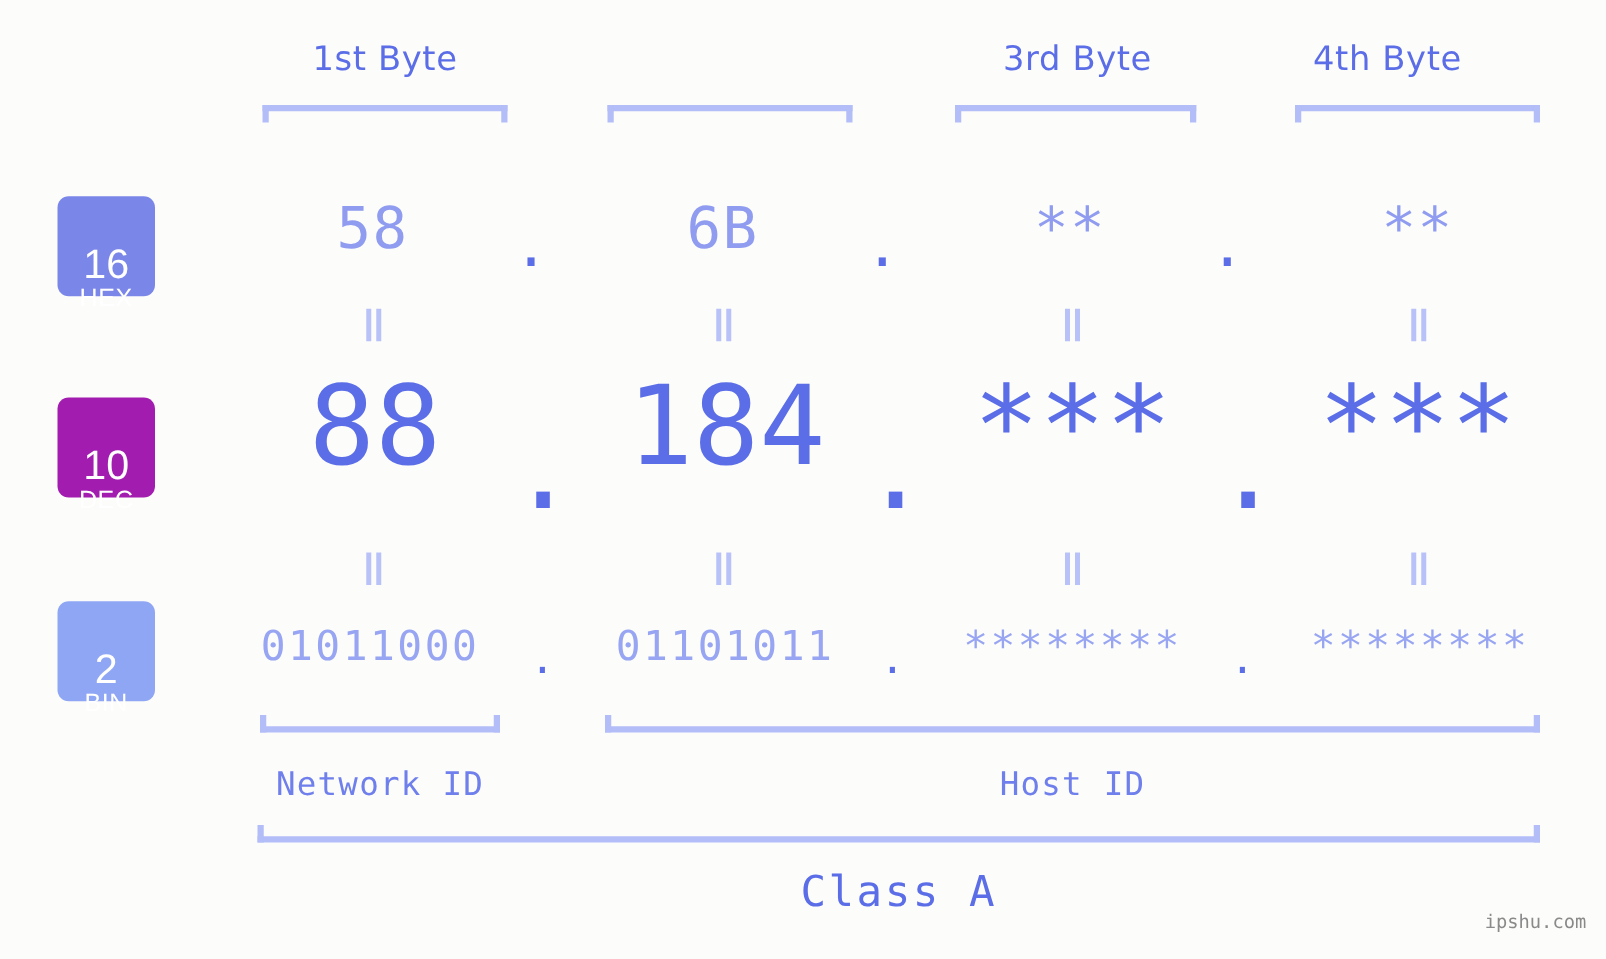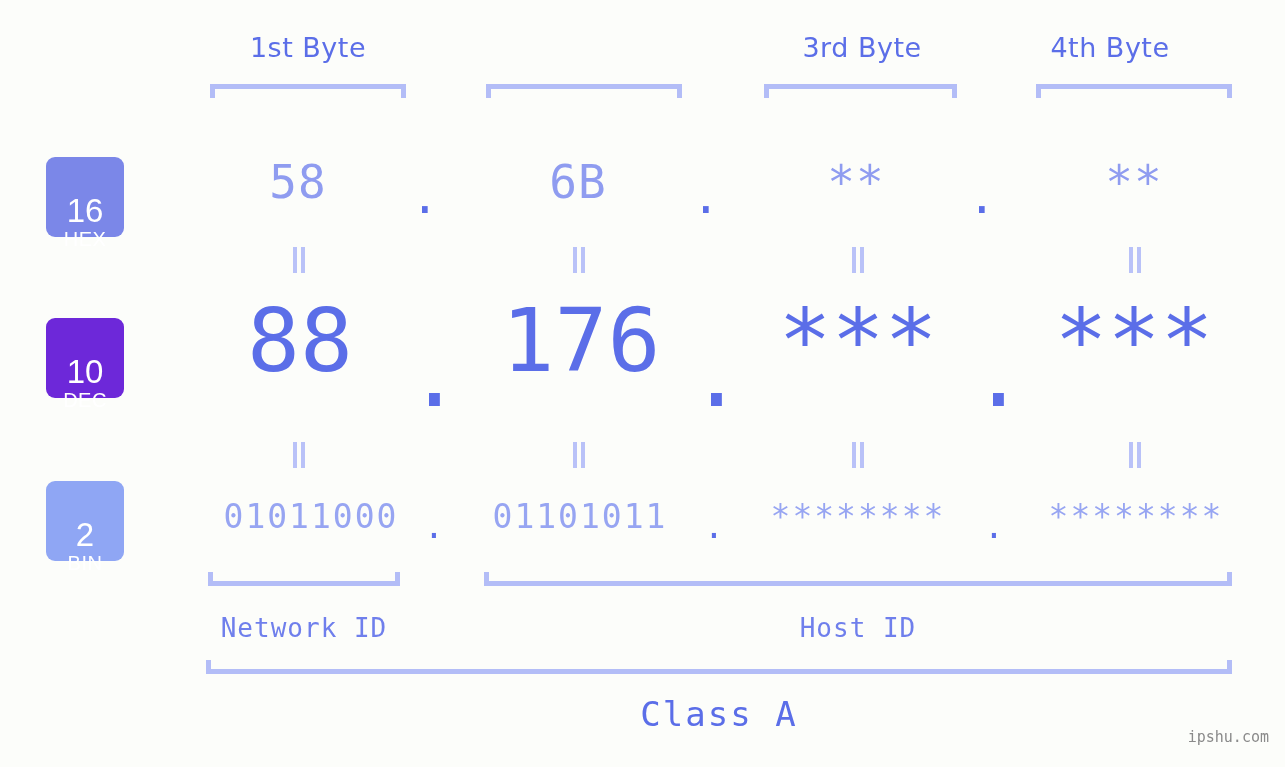--- a/index.html
+++ b/index.html
@@ -70,21 +70,21 @@
     font-family: Liberation Sans, sans-serif;
     margin-bottom: 2px;
     margin-top: 48px;
   }
   .base-badge .name {
     font-size: 20px;
     font-family: Liberation Sans, sans-serif;
     letter-spacing: 0.5px;
   }
   #badge-hex { top: 157px; background: #7b87e8; }
-  #badge-dec { top: 318px; background: #6d28d9; text-align: right; }
+  #badge-dec { top: 318px; background: #a21caf; text-align: right; }
   #badge-bin { top: 481px; background: #8fa6f4; }
 
   
   .cell {
     position: absolute;
     text-align: center;
     white-space: nowrap;
     font-family: "DejaVu Sans Mono", monospace;
   }
 
@@ -235,21 +235,21 @@
       <i></i>
     </div>
   <div class="eqbar" style="left:1128px; top:247px;">
       <i></i>
       <i></i>
     </div>
 
   <div class="row-dec">
     <div class="cell" style="left:202px; width:196px;">88</div>
     <div class="sep" style="left:408px;">.</div>
-    <div class="cell" style="left:483px; width:196px;">176</div>
+    <div class="cell" style="left:483px; width:196px;">184</div>
     <div class="sep" style="left:690px;">.</div>
     <div class="cell" style="left:760px; width:196px;">***</div>
     <div class="sep" style="left:972px;">.</div>
     <div class="cell" style="left:1036px; width:196px;">***</div>
   </div>
 
   <div class="eqbar" style="left:292px; top:442px;">
       <i></i>
       <i></i>
     </div>
@@ -260,21 +260,21 @@
   <div class="eqbar" style="left:851px; top:442px;">
       <i></i>
       <i></i>
     </div>
   <div class="eqbar" style="left:1128px; top:442px;">
       <i></i>
       <i></i>
     </div>
 
   <div class="row-bin">
-    <div class="cell" style="left:213px; width:196px;">01011000</div>
+    <div class="cell" style="left:198px; width:196px;">01011000</div>
     <div class="sep" style="left:424px;">.</div>
     <div class="cell" style="left:482px; width:196px;">01101011</div>
     <div class="sep" style="left:704px;">.</div>
     <div class="cell" style="left:760px; width:196px;">********</div>
     <div class="sep" style="left:984px;">.</div>
     <div class="cell" style="left:1038px; width:196px;">********</div>
   </div>
 
   <div class="bracket-up" style="left:208px; top:572px; width:192px;"></div>
   <div class="bracket-up" style="left:484px; top:572px; width:748px;"></div>

